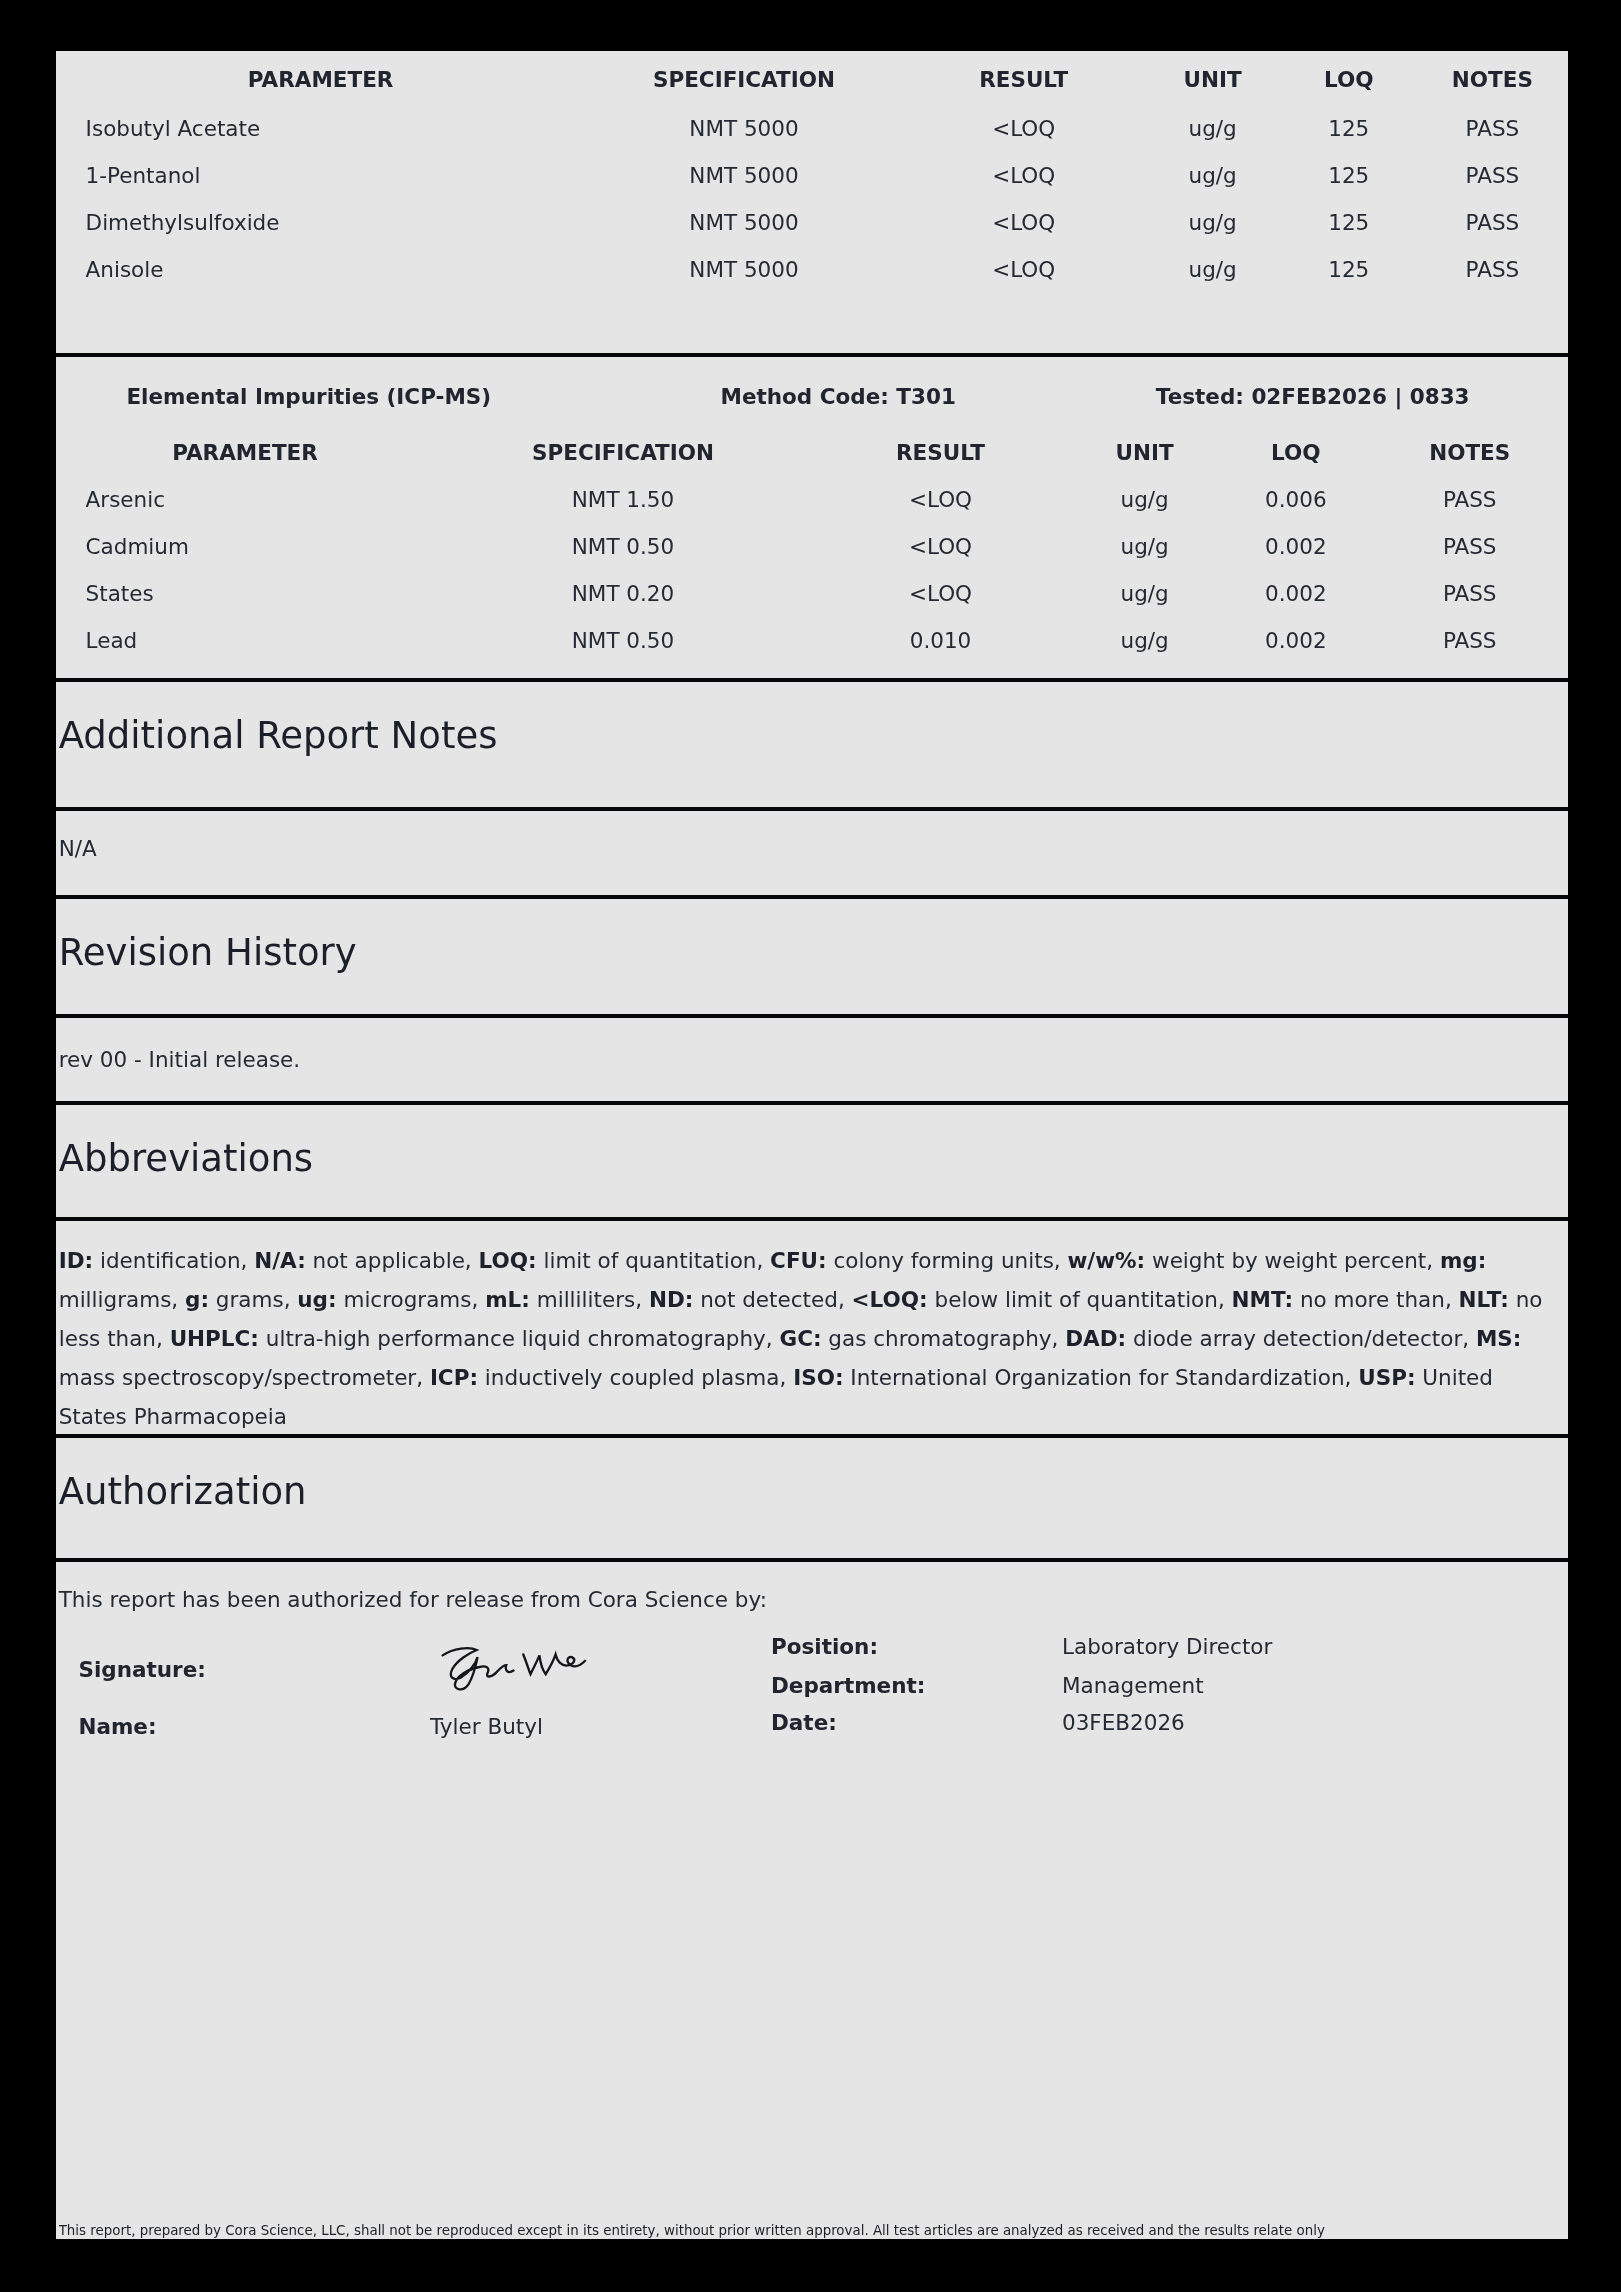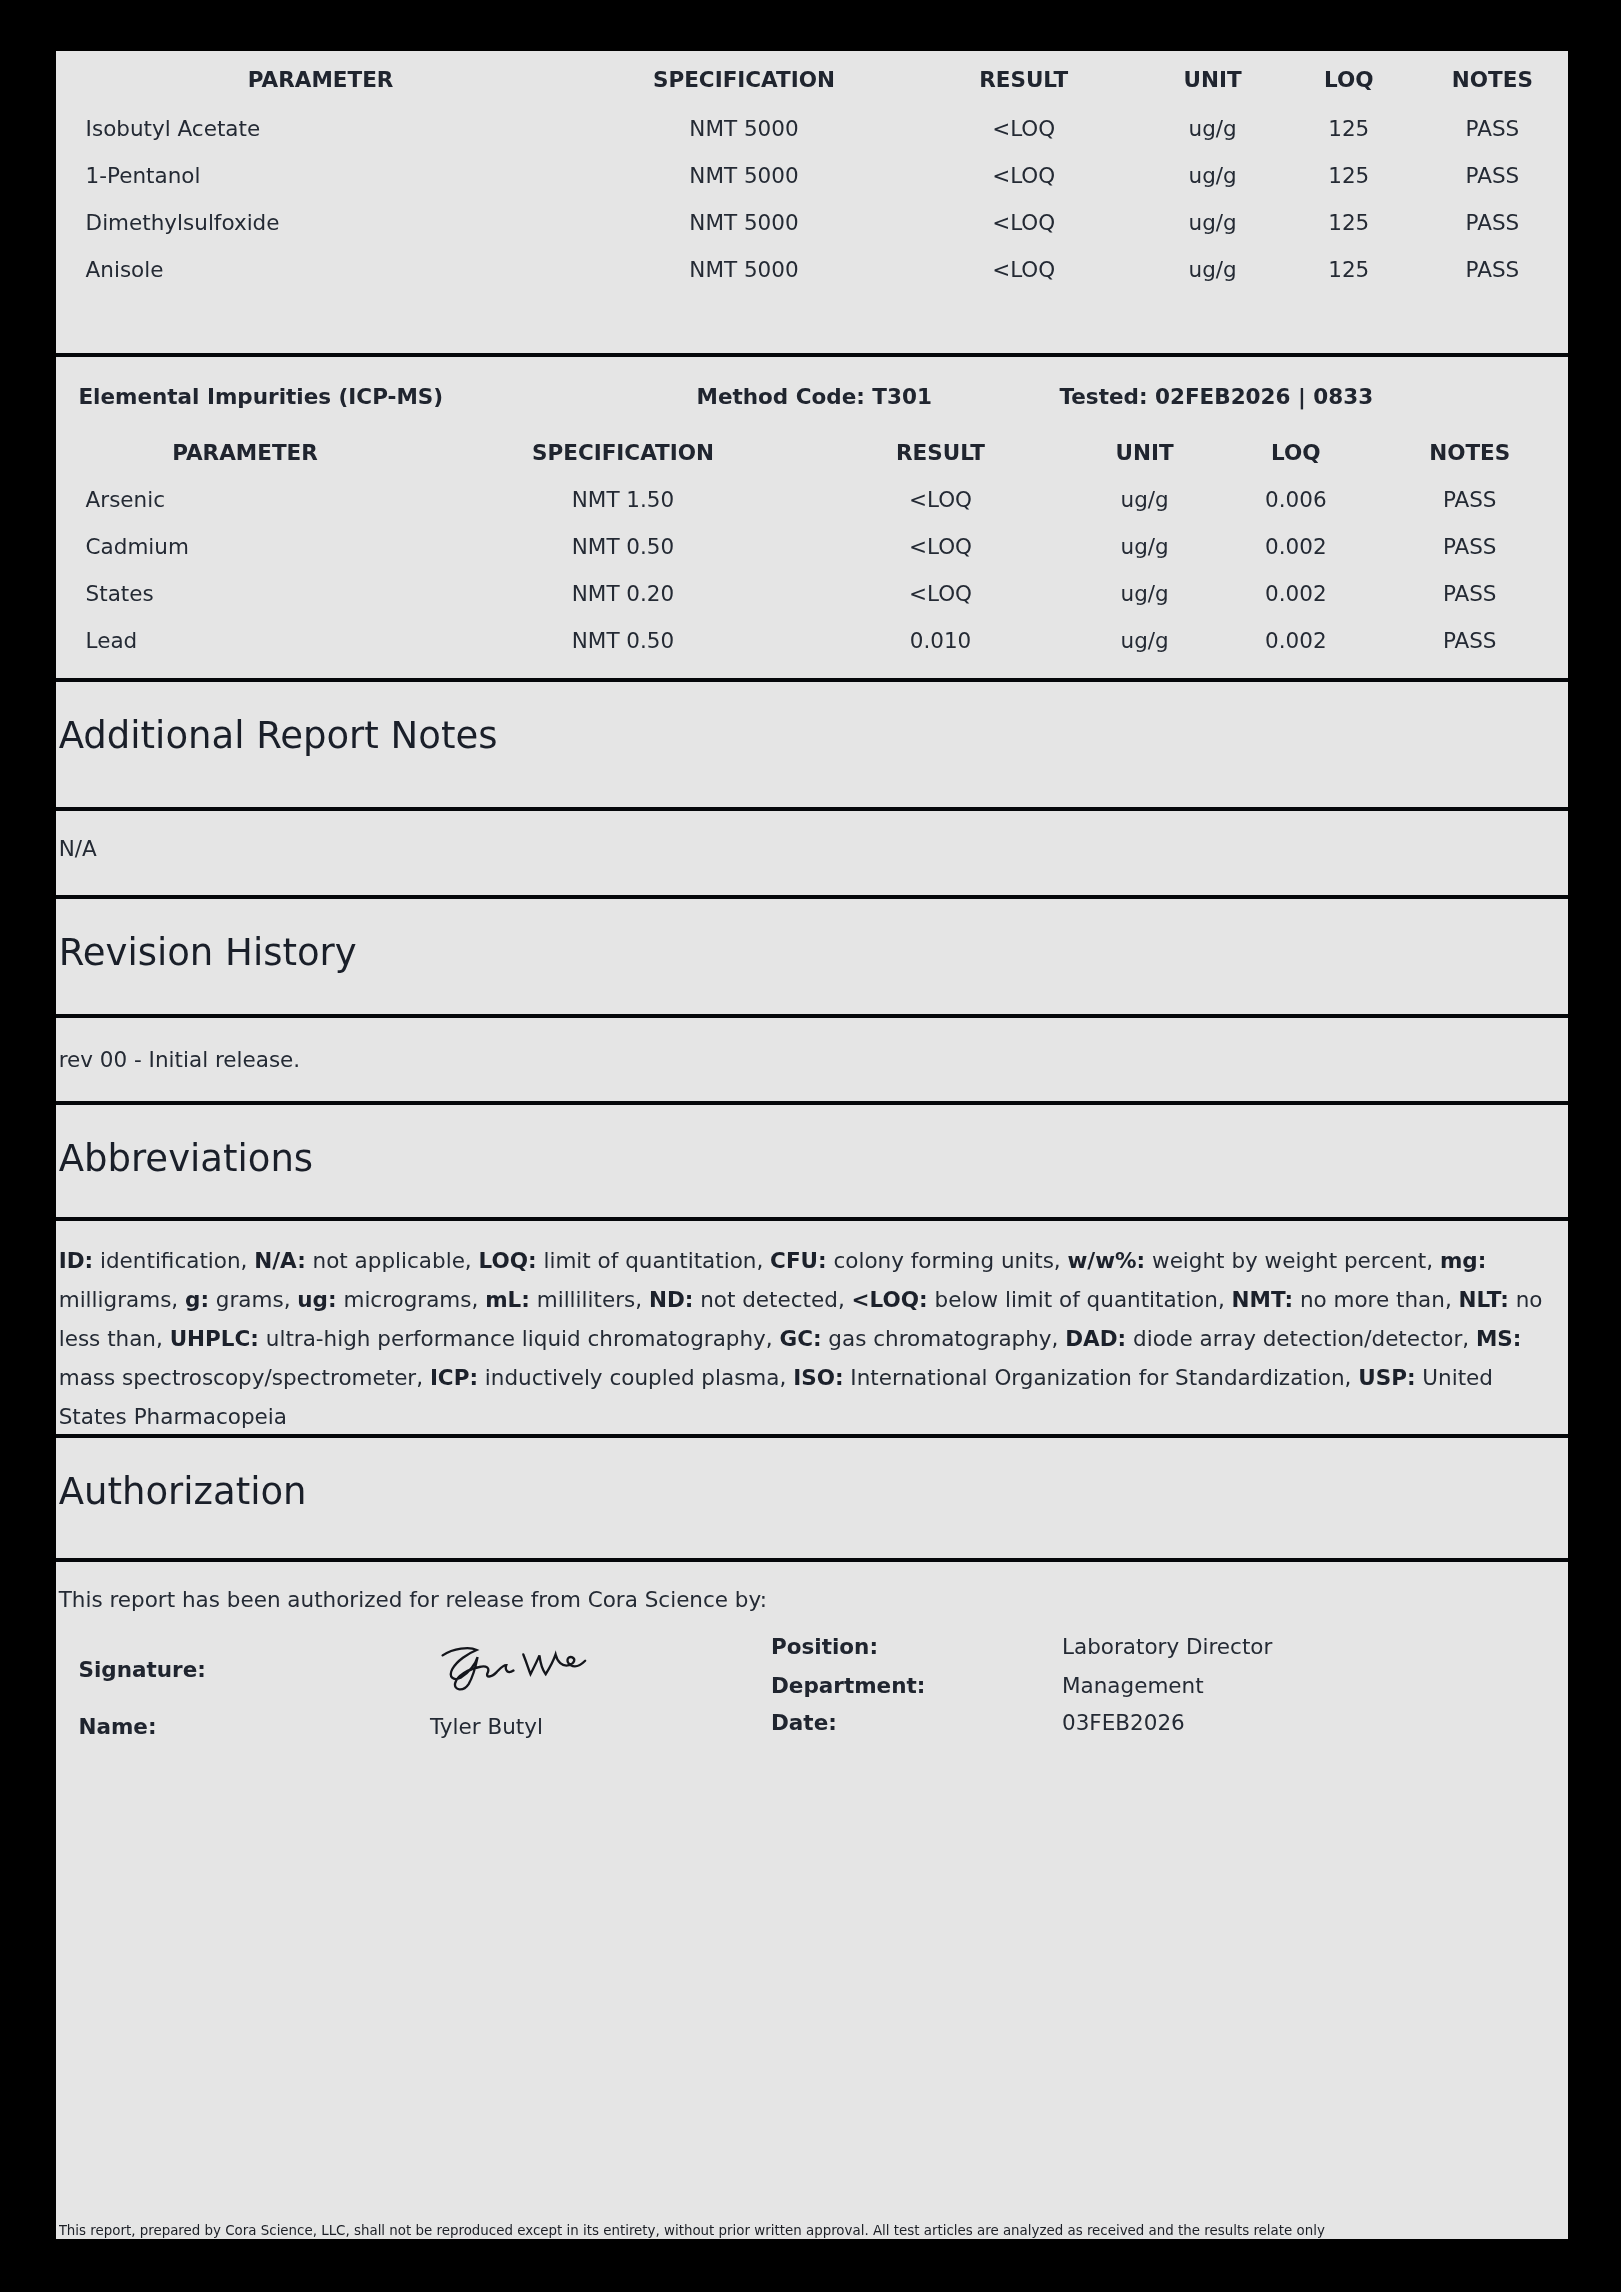--- a/index.html
+++ b/index.html
@@ -25,24 +25,24 @@
   th:first-child { text-align:center; }
   td:first-child { text-align:left; padding-left:29.6px; }
 
   .sec-t1 { height:306px; border-bottom:4.5px solid #05070a; padding-top:3.6px; }
   .sec-t1 th { height:50px; }
   .sec-t1 td { height:47px; }
   .t1 col.c1{width:35%} .t1 col.c2{width:21%} .t1 col.c3{width:16%}
   .t1 col.c4{width:9%}  .t1 col.c5{width:9%}  .t1 col.c6{width:10%}
 
   .sec-t2 { height:325px; border-bottom:4.5px solid #05070a; padding-top:19.7px; }
-  .t2meta { display:flex; align-items:center; height:39px; font-size:21.5px; font-weight:bold; color:#20252f; }
+  .t2meta { display:flex; align-items:center; height:39px; font-size:21.5px; font-weight:bold; color:#20252f;margin-left:48px; }
   .t2meta .m-left  { flex:1 1 0; text-align:left;  padding-left:22.4px; }
   .t2meta .m-mid   { flex:1 1 0; text-align:center; }
-  .t2meta .m-right { flex:1 1 0; text-align:left; padding-right:18px; }
+  .t2meta .m-right { flex:1 1 0; text-align:center; padding-right:18px; }
   .sec-t2 table { margin-top:12.5px; }
   .sec-t2 th { height:48px; }
   .sec-t2 td { height:47px; }
   .t2 col.c1{width:25%} .t2 col.c2{width:25%} .t2 col.c3{width:17%}
   .t2 col.c4{width:10%} .t2 col.c5{width:10%} .t2 col.c6{width:13%}
 
   
   .band-h {
     border-bottom:4.5px solid #05070a;
     font-size:37px; color:#1a1f29;

